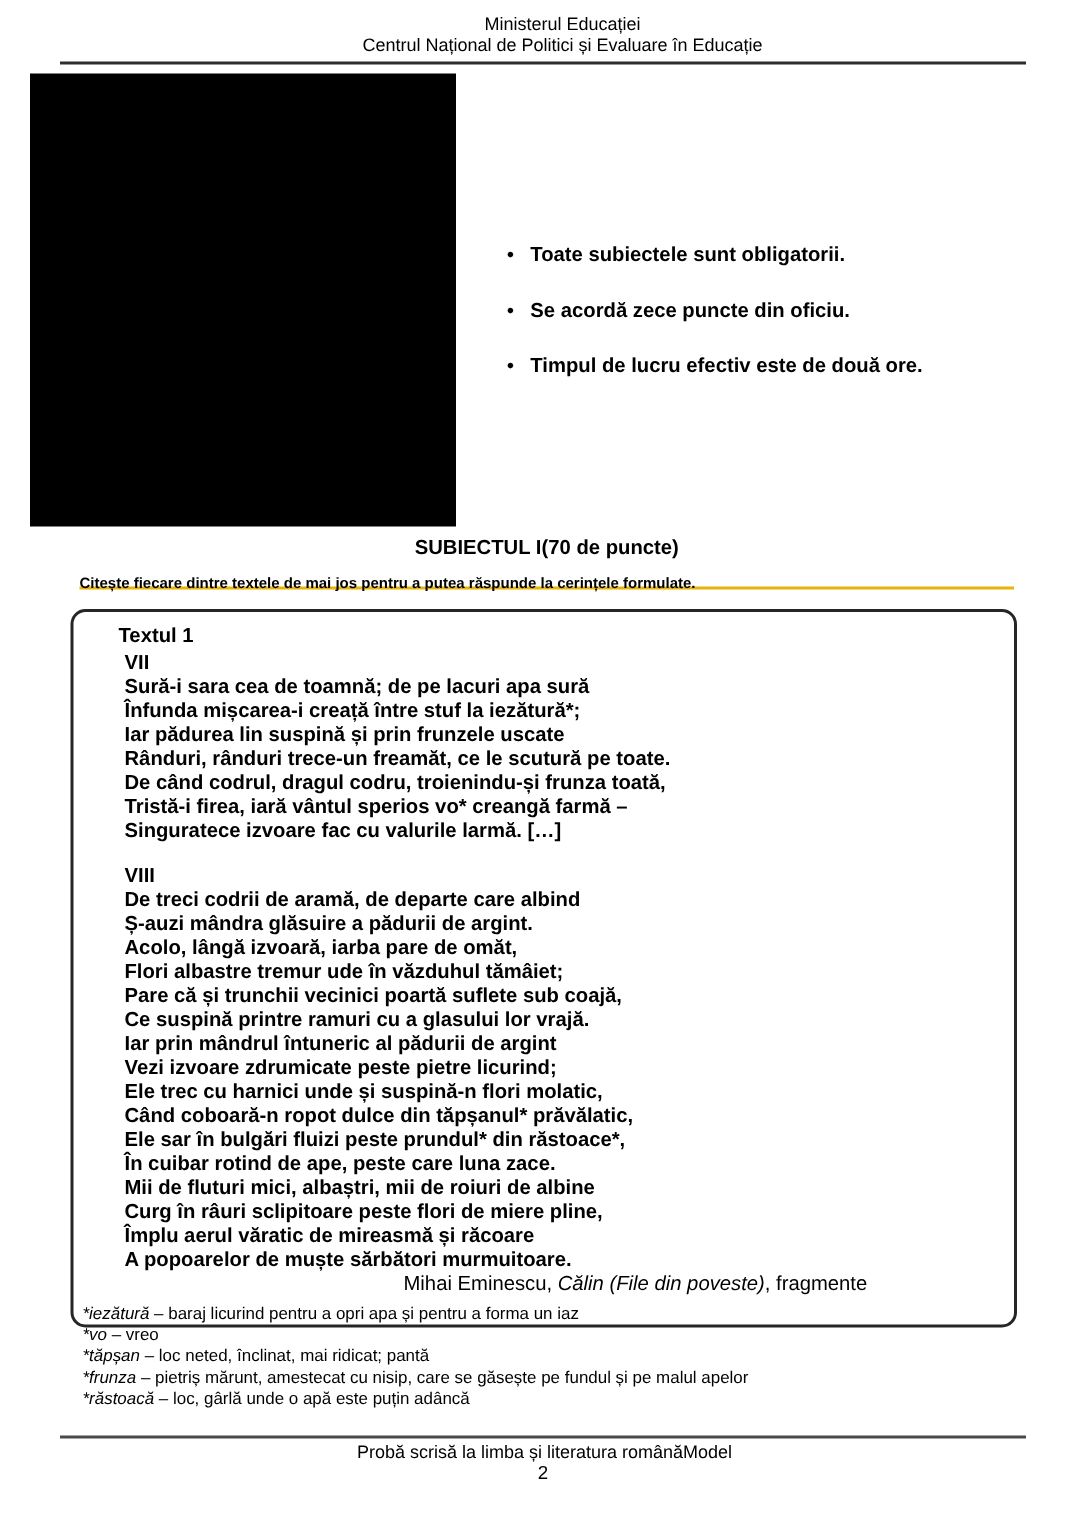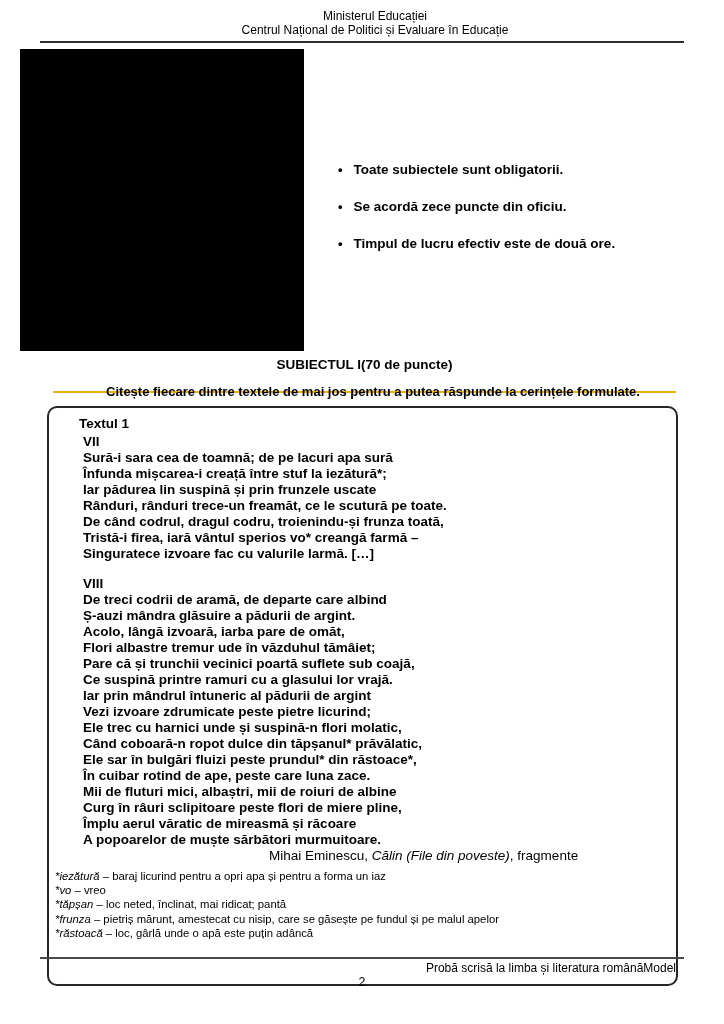--- a/index.html
+++ b/index.html
@@ -18,34 +18,34 @@
                   background:#000; }
   .notices { position:absolute; left:338px; top:162px; width:330px;
              font-weight:bold; font-size:13.5px; }
   .notice-item { display:flex; align-items:flex-start; margin-bottom:21px; line-height:16px; }
   .bullet { margin-right:11px; font-size:13px; }
   .subject-row { position:absolute; left:53px; top:357px; width:623px;
                  display:flex; justify-content:center;
                  font-weight:bold; font-size:13.5px;
                  border-bottom:2px solid #eab308; padding-bottom:19px; }
   .instruction { position:absolute; left:53px; top:384px; width:640px;
-                 font-weight:bold; font-size:13px;text-align:center; }
-  .text-box { position:absolute; left:47px; top:406px; width:631px; height:580px;
+                 font-weight:bold; font-size:10px; }
+  .text-box { position:absolute; left:47px; top:406px; width:631px; height:479px;
               border:2px solid #262626; border-radius:10px; padding-top:8px; }
   .text-label { font-weight:bold; font-size:13.5px; margin:0 0 2px 30px; line-height:16px; }
   .stanza { margin-left:34px; font-size:13.5px; line-height:16px; }
   .stanza + .stanza { margin-top:14px; }
   .poem-line { white-space:nowrap;font-weight:bold; }
   .attribution { margin-left:220px; font-size:13.5px; line-height:16px; }
   .footnotes { margin:5px 0 0 6px; font-size:11.3px; line-height:14.2px; }
   .footnote i { font-style:italic; }
   .footer-rule { position:absolute; top:957px; left:40px; width:644px;
                  border-top:2px solid #4a4a4a; }
   .footer-row { position:absolute; top:961px; left:50px; width:626px;
-                display:flex; justify-content:flex-end; font-size:12px; }
+                display:flex; justify-content:center; font-size:12px; }
   .page-number { position:absolute; top:975px; left:0; width:100%;
                  text-align:center; font-size:12.5px; }
 </style>
 </head>
 <body>
 
 <div class="page">
 
   <div class="header">
     <div>Ministerul Educației</div>

